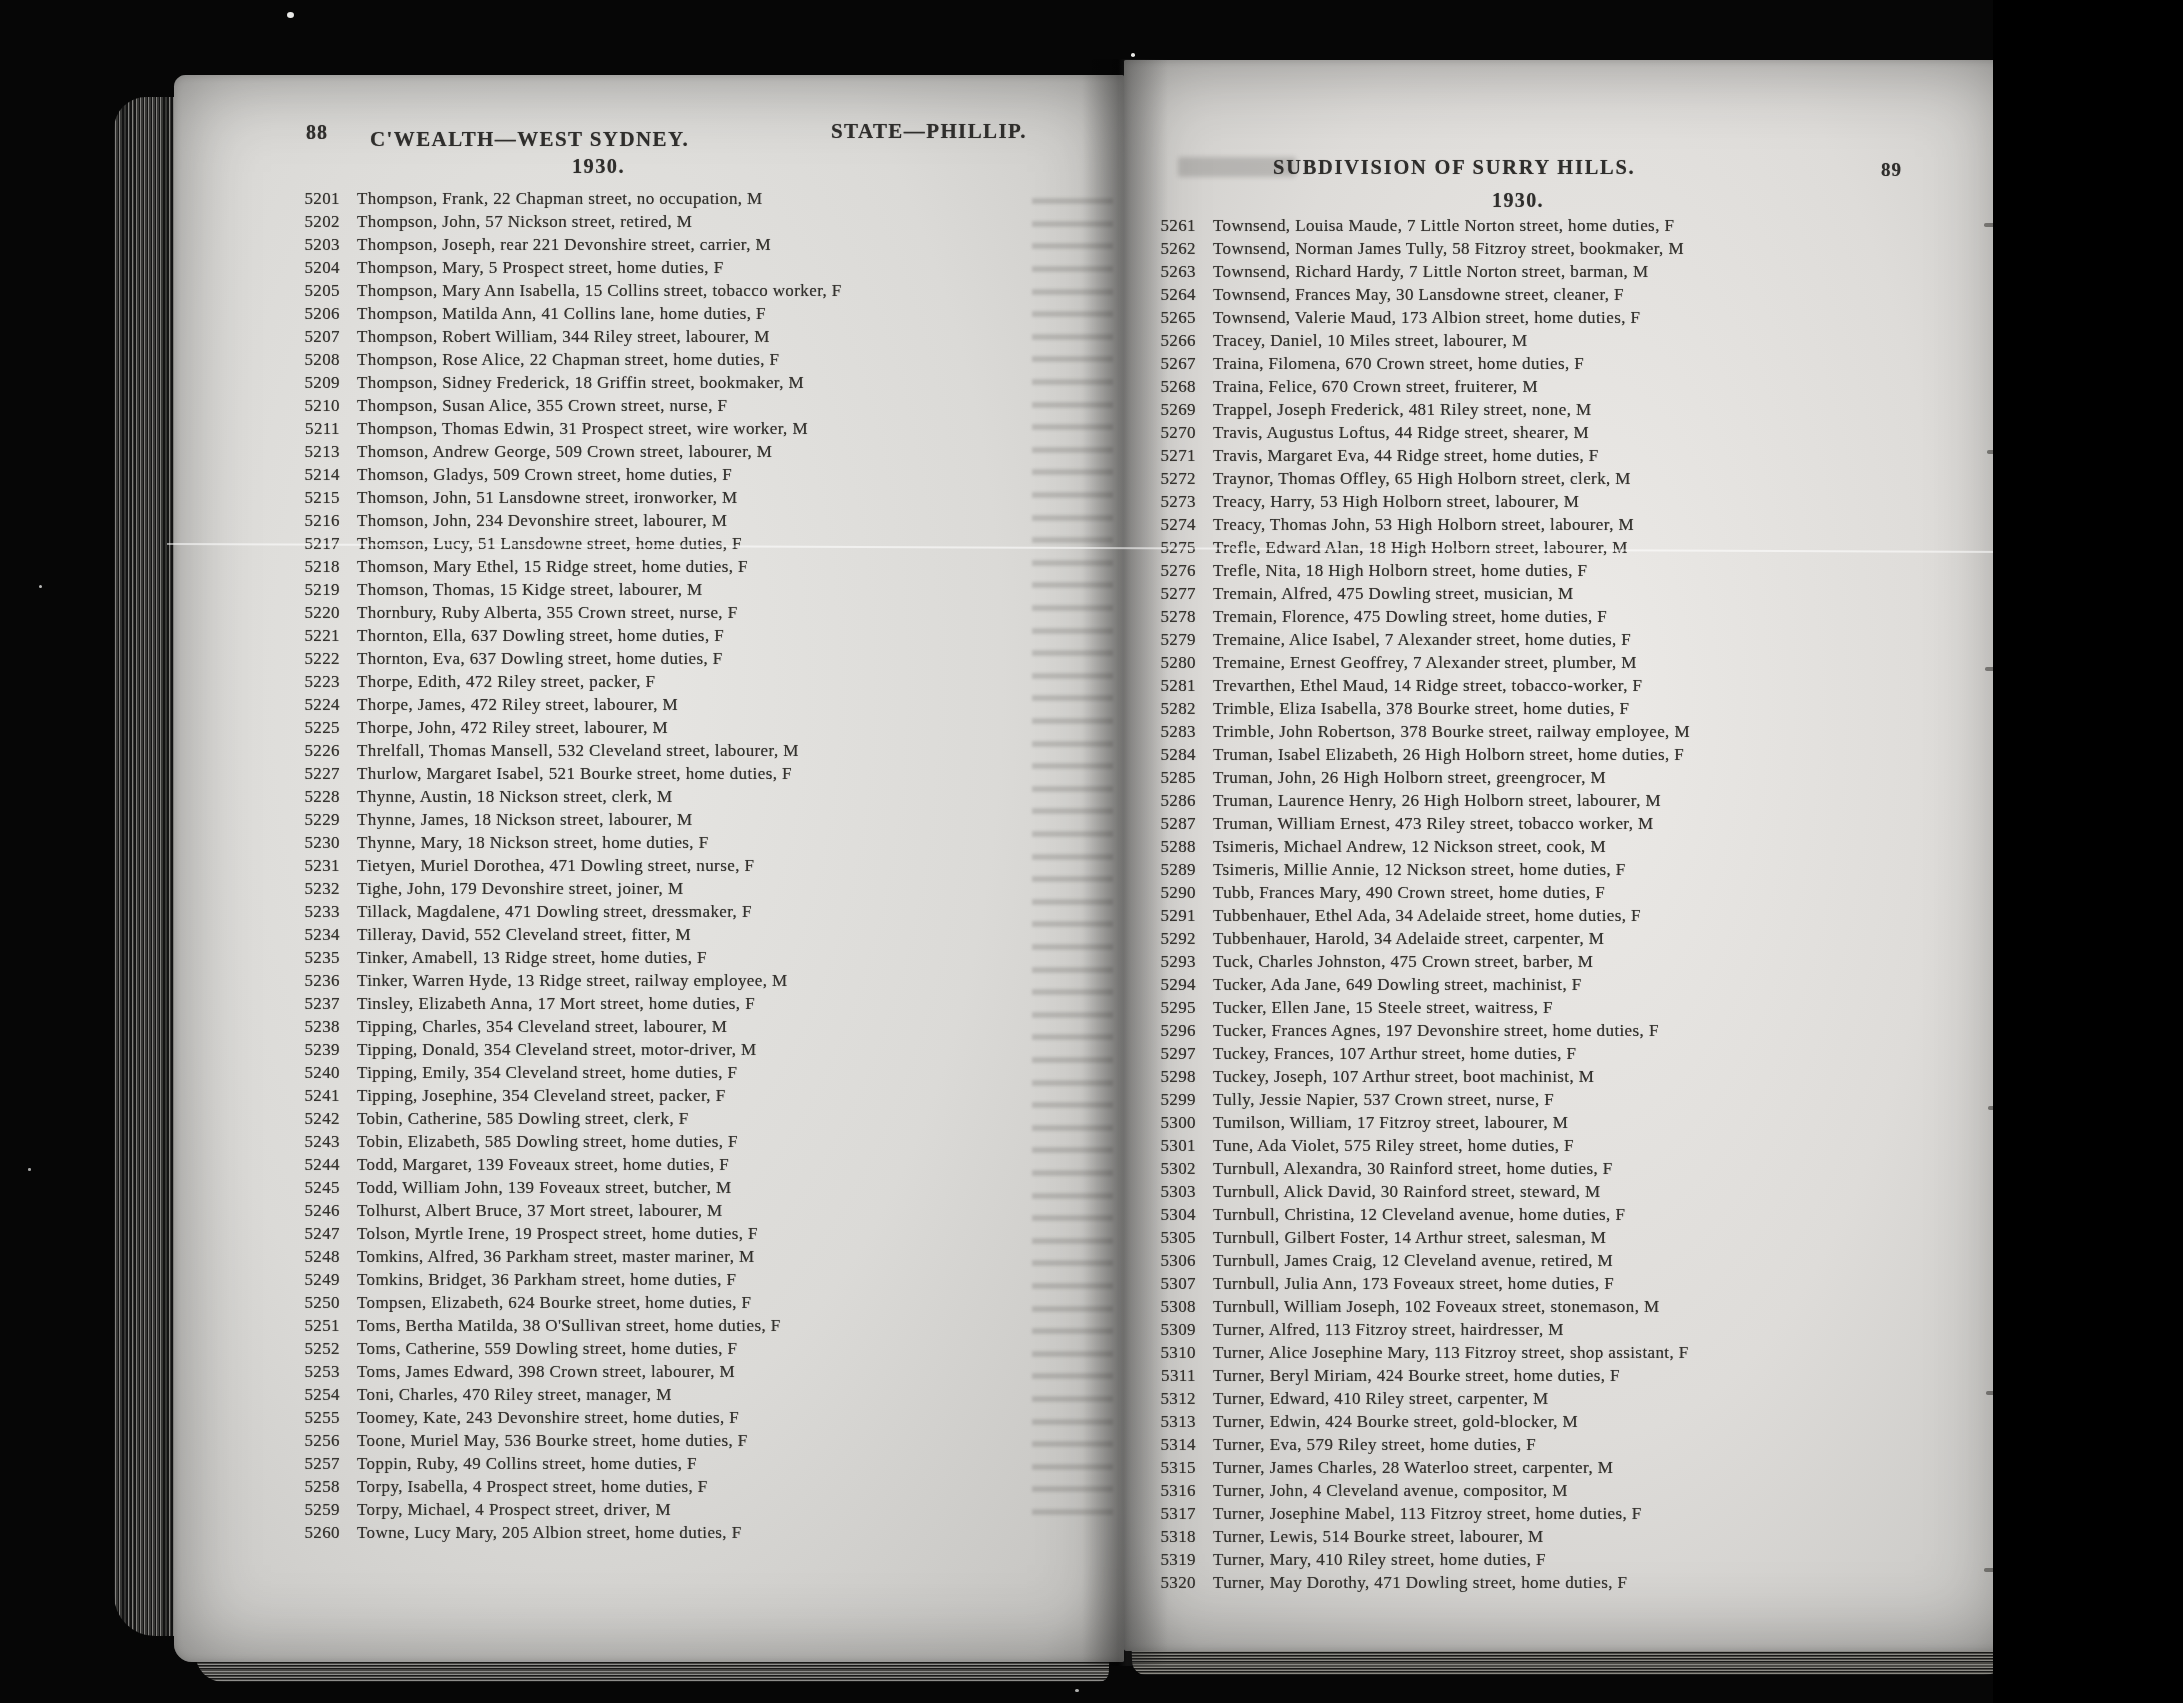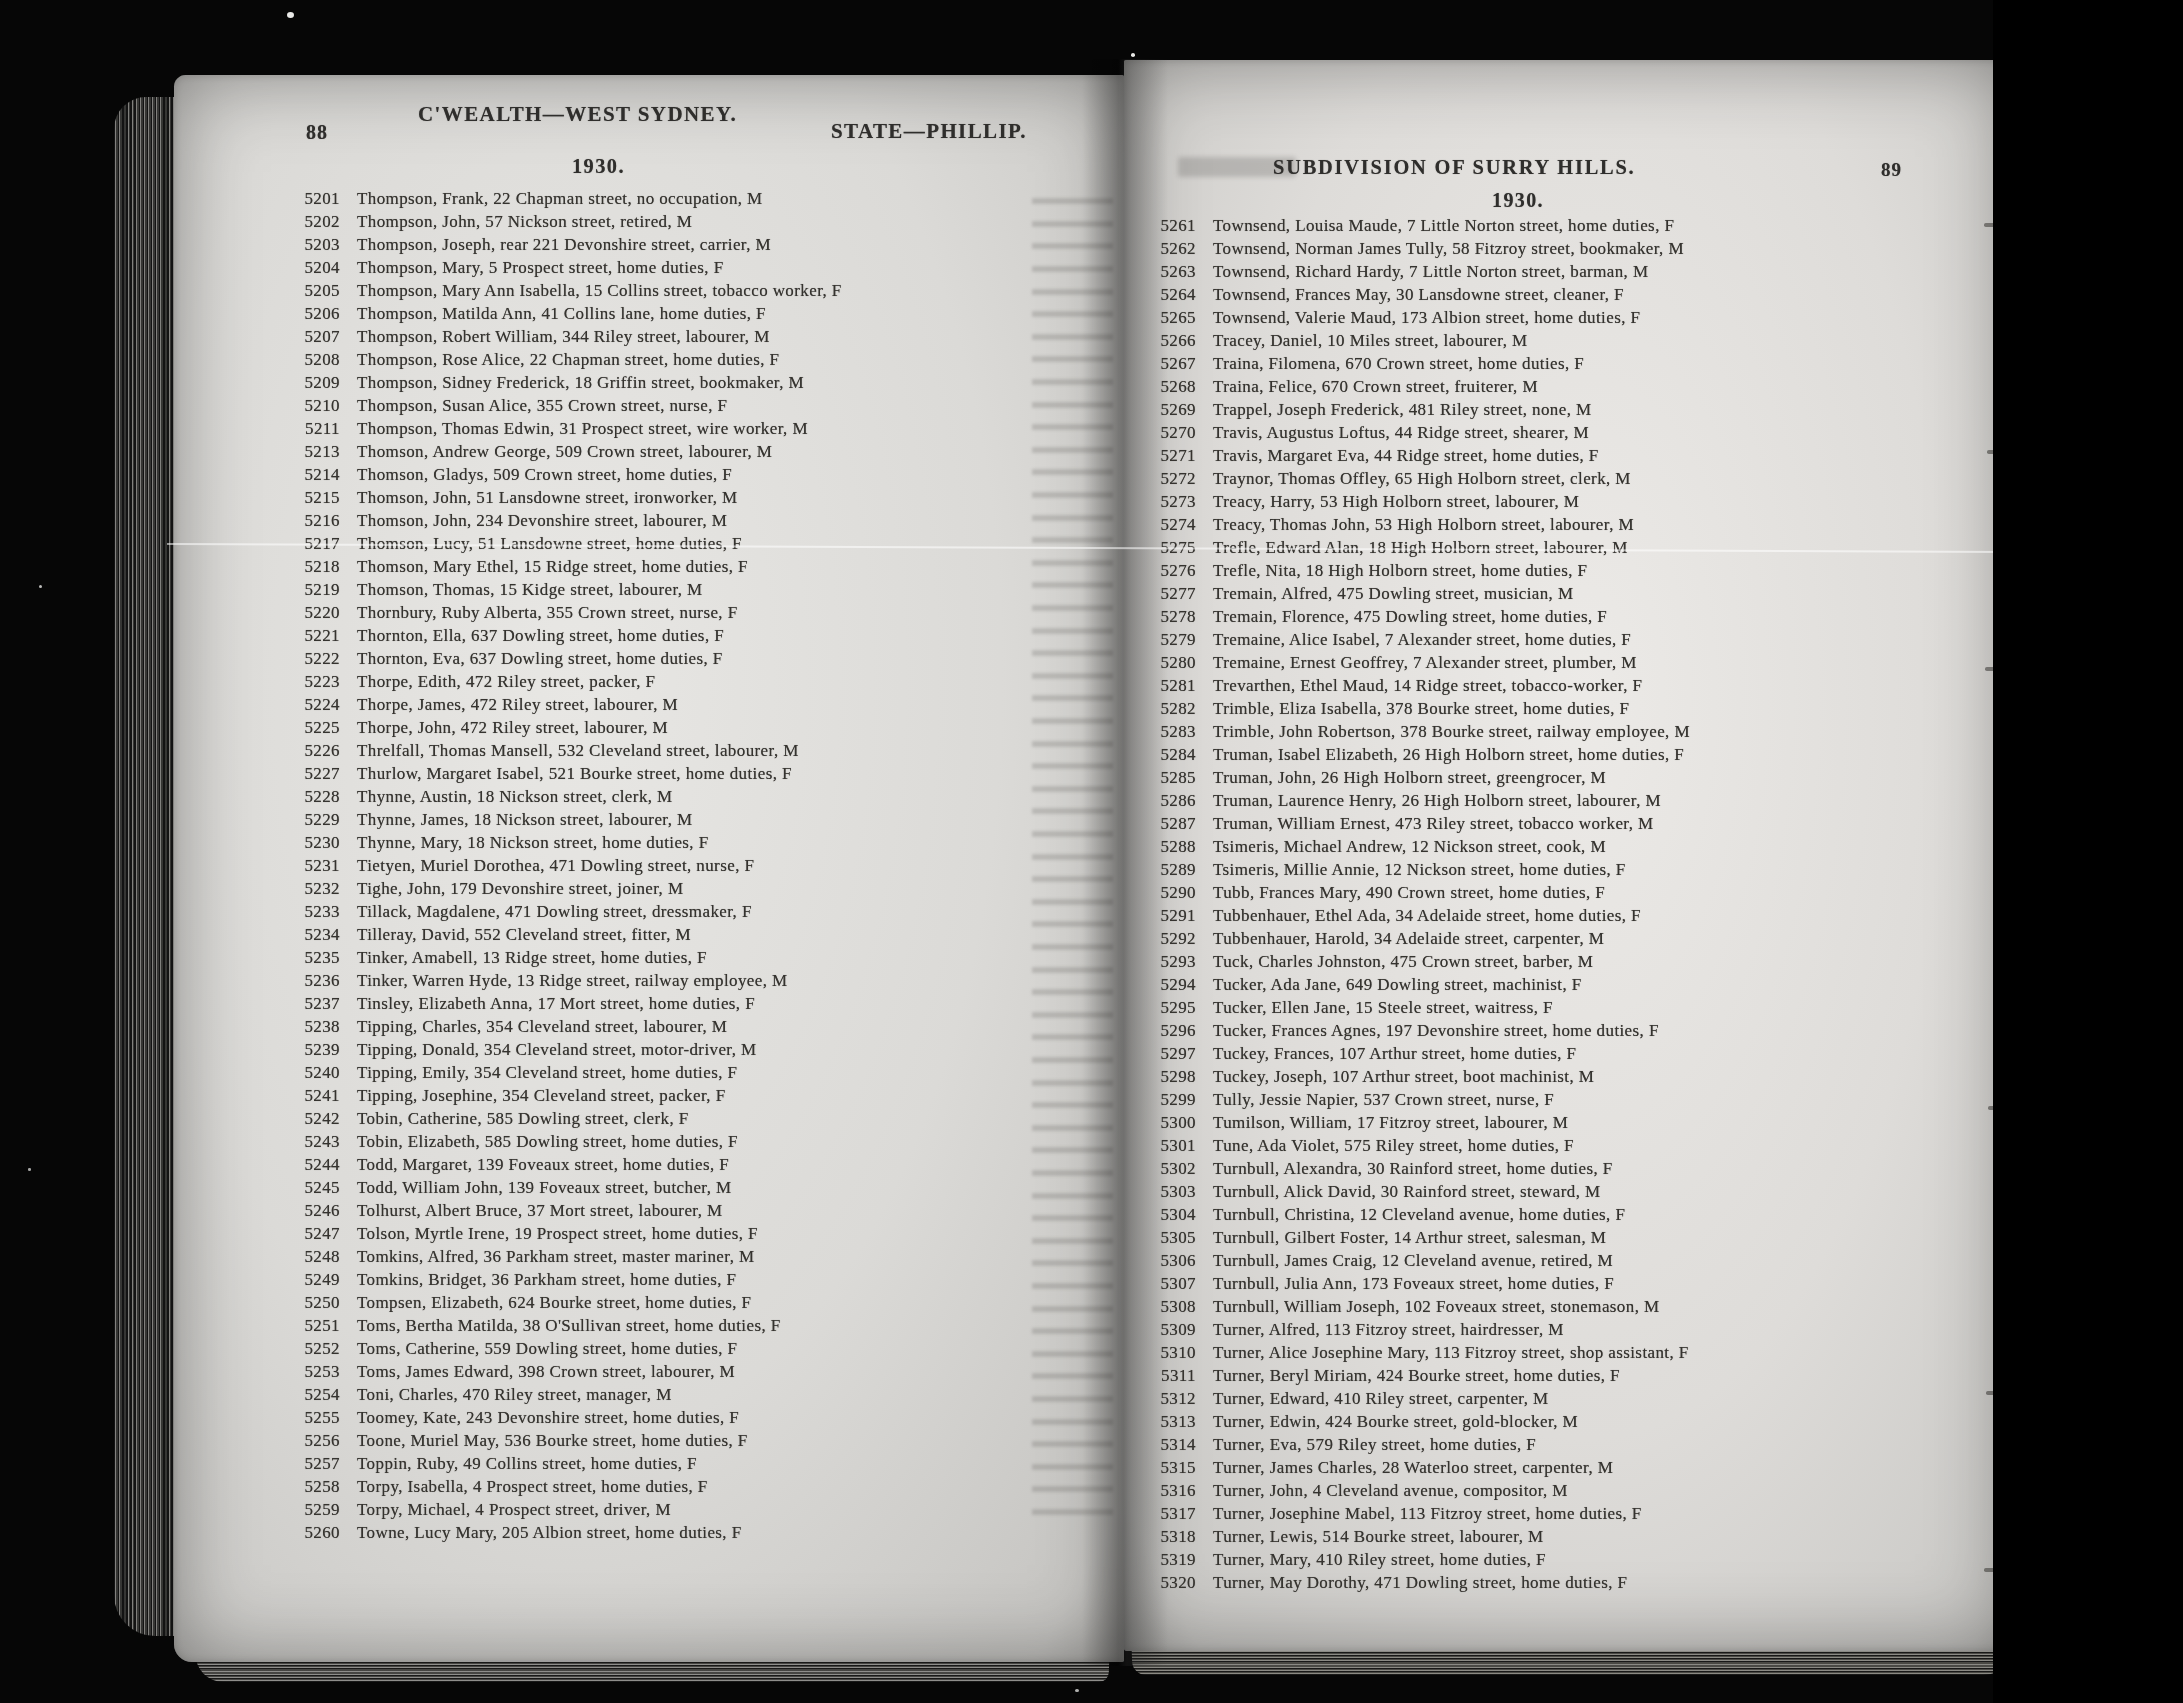--- a/index.html
+++ b/index.html
@@ -30,21 +30,21 @@
         background:repeating-linear-gradient(0deg,#1a1a19 0 0.9px,#96958f 0.9px 1.8px,#504f4a 1.8px 3.2px);}
 
   
   .spine{position:absolute;left:1082px;top:59px;width:86px;height:1607px;
         background:linear-gradient(90deg,rgba(0,0,0,0) 0%,rgba(0,0,0,.30) 42%,rgba(40,40,40,.34) 52%,rgba(0,0,0,0) 100%);}
 
   
   .hdr{position:absolute;color:#2f2e2c;font-weight:bold;white-space:nowrap;
        text-shadow:0 0 0.9px rgba(50,48,46,.55);}
   .lp-num{left:132px;top:46px;font-size:20px;letter-spacing:0.9px;}
-  .lp-title{left:196px;top:27px;font-size:21px;letter-spacing:1.4px;margin-left:48px;}
+  .lp-title{left:196px;top:52px;font-size:21px;letter-spacing:1.4px;}
   .lp-state{left:657px;top:44px;font-size:21px;letter-spacing:1.4px;}
   .lp-year{left:398px;top:80px;font-size:20.4px;letter-spacing:1.4px;}
   .rp-title{left:149px;top:96px;font-size:20.4px;letter-spacing:1.8px;}
   .rp-num{left:757px;top:99px;font-size:19px;letter-spacing:0.9px;}
   .rp-year{left:368px;top:129px;font-size:20px;letter-spacing:1.4px;}
 
   .entries{position:absolute;}
   .entries-left{left:0;top:114px;width:928px;}
   .entries-right{left:0;top:156px;width:874px;}
   .entry{display:flex;align-items:baseline;height:23px;white-space:nowrap;

